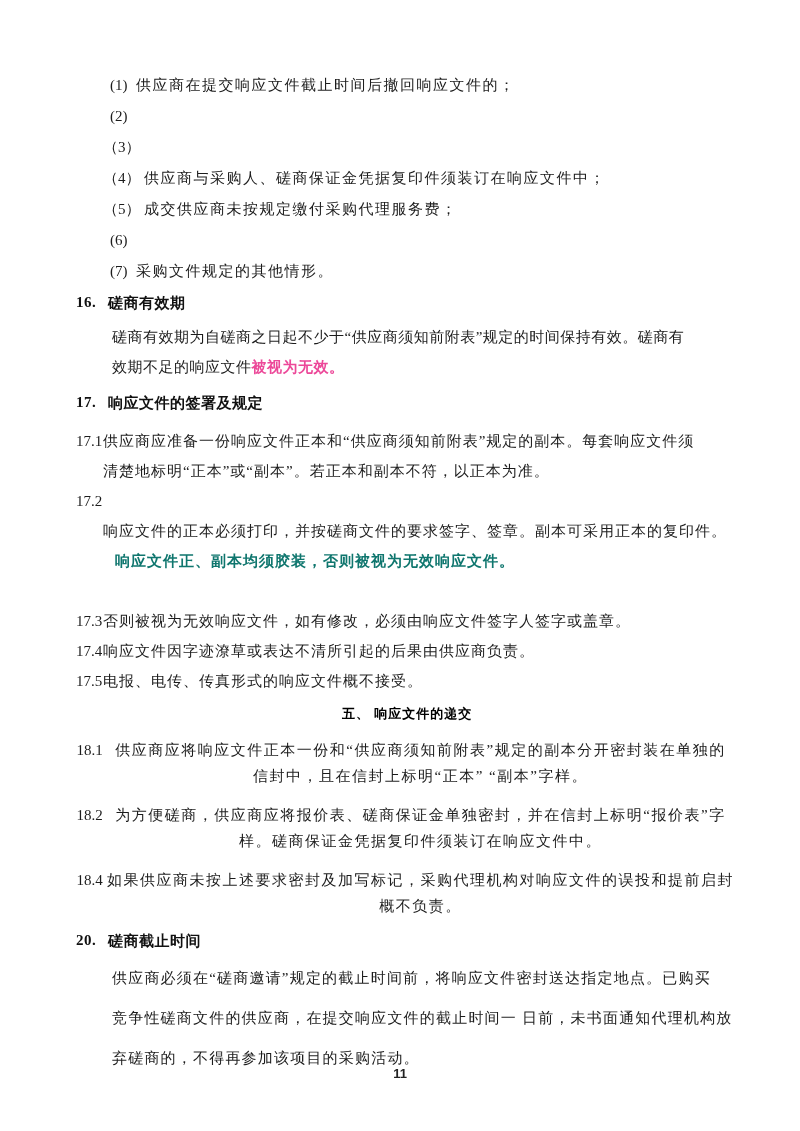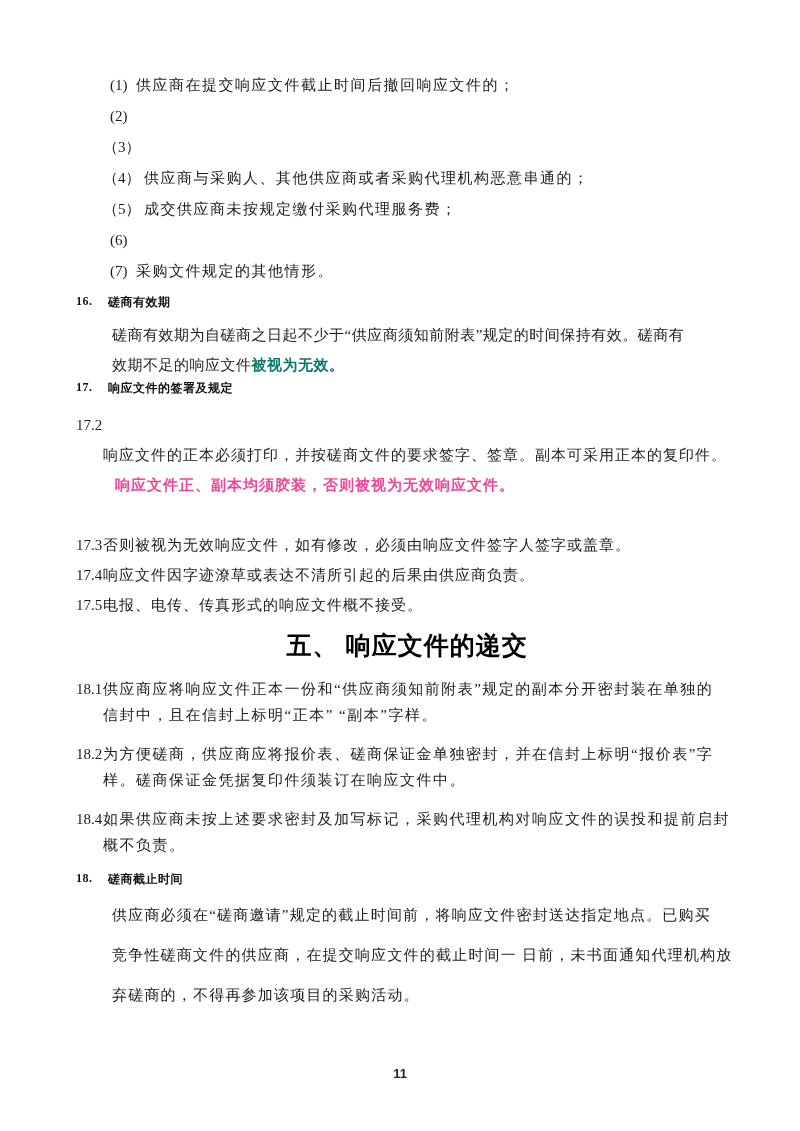--- a/index.html
+++ b/index.html
@@ -18,48 +18,48 @@
   
   .oli{display:flex;align-items:center;height:31px;}
   .oli .num{flex:none;}
   .oli.h{margin-left:34px;}
   .oli.h .num{width:26px;}
   .oli.f{margin-left:27px;}
   .oli.f .num{width:41px;}
   .oli .txt{letter-spacing:1.5px;white-space:nowrap;}
 
   
-  .sec-head{display:flex;font-weight:700;color:#111;font-size:12px;letter-spacing:0.5px;}
+  .sec-head{display:flex;font-weight:700;color:#111;font-size:15px;letter-spacing:0.5px;}
   .sec-head .snum{flex:none;width:32px;}
   .h16{margin-top:7px;}
-  .h17{margin-top:0;}
+  .h17{margin-top:12px;}
   .h18{margin-top:11px;}
   .h19{margin-top:8px;}
 
   
   .para{margin-left:36px;line-height:30px;white-space:pre-line;letter-spacing:0.5px;margin-top:9px;}
-  .para b{color:#0f766e;letter-spacing:0.5px;}
+  .para b{color:#ec4899;letter-spacing:0.5px;}
   .para19{margin-left:36px;line-height:40px;white-space:pre-line;letter-spacing:1.2px;margin-top:7px;}
 
   
   .subitem{display:flex;}
   .subitem .subnum{flex:none;width:27px;}
   .subitem .subtext{flex:1;white-space:pre-line;}
   .s17 .subitem{line-height:30px;}
   .s17 .subitem .subtext{letter-spacing:1px;}
   .s17{margin-top:13px;}
-  .boldline{font-weight:700;color:#ec4899;padding-left:12px;letter-spacing:1px;}
+  .boldline{font-weight:700;color:#0f766e;padding-left:12px;letter-spacing:1px;}
   .s18{margin-top:14px;}
-  .s18 .subitem{line-height:26px;margin-bottom:13px;}
+  .s18 .subitem{line-height:26px;margin-bottom:13px;text-align:center;}
   .s18 .subitem .subtext{letter-spacing:1.5px;}
 
   
   .chapter{
     text-align:center;font-weight:700;color:#000;
-    font-size:25px;letter-spacing:1px;
+    font-size:13px;letter-spacing:1px;
     margin-top:9px;margin-bottom:4px;
   }
 
   
   .pageno{
     position:absolute;left:0;right:0;top:1066px;
     text-align:center;font-size:13px;color:#222;
     font-family:"Liberation Sans","DejaVu Sans",sans-serif;
     font-weight:700;
   }
@@ -75,21 +75,21 @@
       <span class="txt">供应商在提交响应文件截止时间后撤回响应文件的；</span>
     </div>
     <div class="oli h">
       <span class="num">(2)</span>
     </div>
     <div class="oli f">
       <span class="num">（3）</span>
     </div>
     <div class="oli f">
       <span class="num">（4）</span>
-      <span class="txt">供应商与采购人、其他供应商或者采购代理机构恶意串通的；</span>
+      <span class="txt">供应商与采购人、磋商保证金凭据复印件须装订在响应文件中；</span>
     </div>
     <div class="oli f">
       <span class="num">（5）</span>
       <span class="txt">成交供应商未按规定缴付采购代理服务费；</span>
     </div>
     <div class="oli h">
       <span class="num">(6)</span>
     </div>
     <div class="oli h">
       <span class="num">(7)</span>
@@ -102,20 +102,25 @@
     <span>磋商有效期</span>
   </div>
   <div class="para"><span>磋商有效期为自磋商之日起不少于“供应商须知前附表”规定的时间保持有效。磋商有
 效期不足的响应文件</span><b>被视为无效。</b></div>
 
   <div class="sec-head h17">
     <span class="snum">17.</span>
     <span>响应文件的签署及规定</span>
   </div>
   <div class="s17">
+    <div class="subitem">
+      <span class="subnum">17.1</span>
+      <div class="subtext">供应商应准备一份响应文件正本和“供应商须知前附表”规定的副本。每套响应文件须
+清楚地标明“正本”或“副本”。若正本和副本不符，以正本为准。</div>
+    </div>
     <div class="subitem">
       <span class="subnum">17.2</span>
       <div class="subtext">
         <span>响应文件的正本必须打印，并按磋商文件的要求签字、签章。副本可采用正本的复印件。</span>
         <div class="boldline">响应文件正、副本均须胶装，否则被视为无效响应文件。</div>
       </div>
     </div>
     <div class="subitem">
       <span class="subnum">17.3</span>
       <div class="subtext">否则被视为无效响应文件，如有修改，必须由响应文件签字人签字或盖章。</div>
@@ -144,21 +149,21 @@
 样。磋商保证金凭据复印件须装订在响应文件中。</div>
     </div>
     <div class="subitem">
       <span class="subnum">18.4</span>
       <div class="subtext">如果供应商未按上述要求密封及加写标记，采购代理机构对响应文件的误投和提前启封
 概不负责。</div>
     </div>
   </div>
 
   <div class="sec-head h19">
-    <span class="snum">18.</span>
+    <span class="snum">20.</span>
     <span>磋商截止时间</span>
   </div>
   <div class="para19">供应商必须在“磋商邀请”规定的截止时间前，将响应文件密封送达指定地点。已购买
 竞争性磋商文件的供应商，在提交响应文件的截止时间一 日前，未书面通知代理机构放
 弃磋商的，不得再参加该项目的采购活动。</div>
 
   <div class="pageno">11</div>
 
 </div>
 

